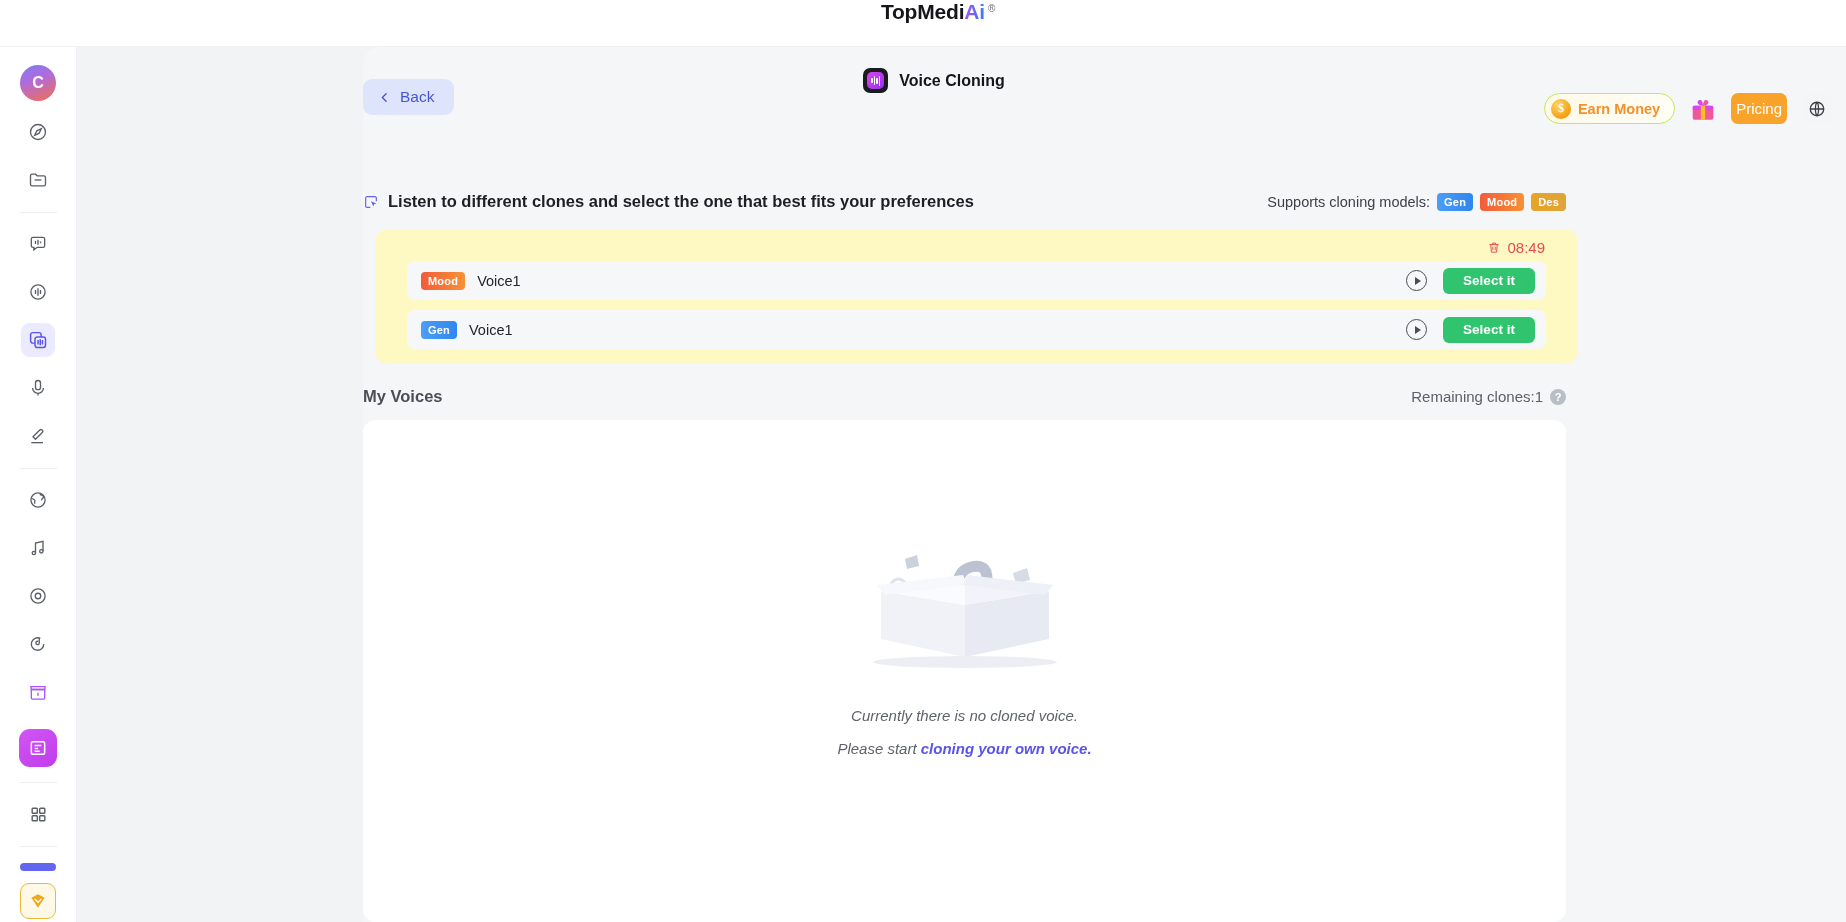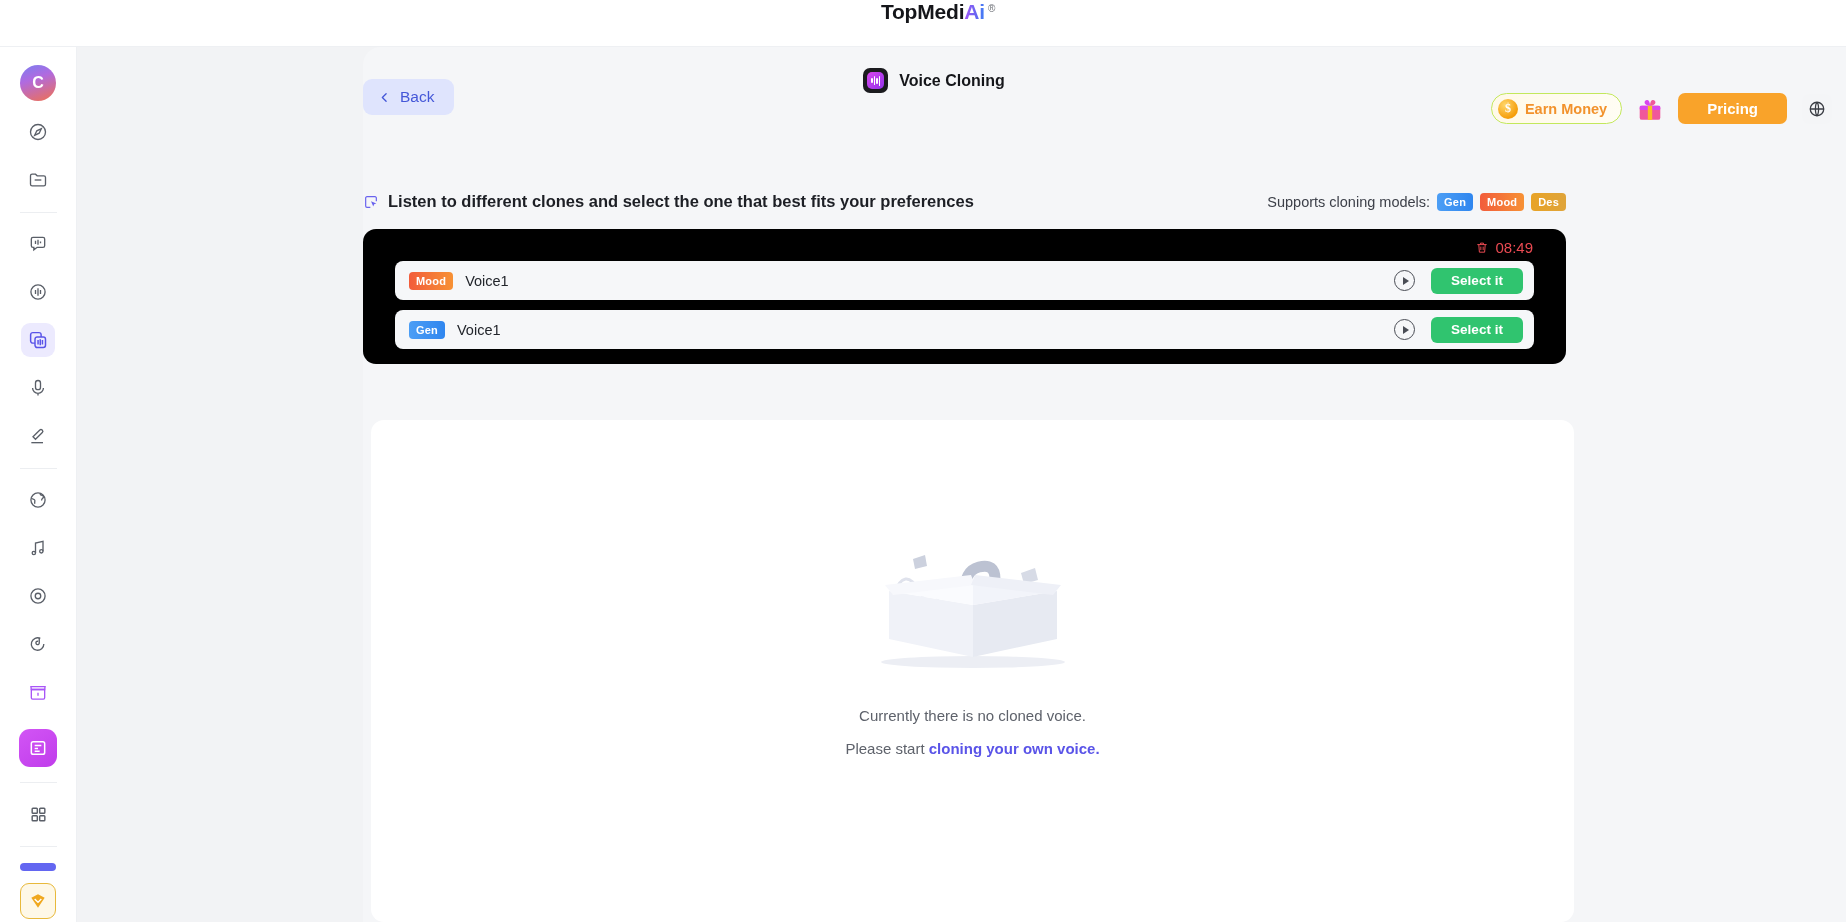--- a/index.html
+++ b/index.html
@@ -66,23 +66,23 @@
   .coin {
     width: 20px; height: 20px; border-radius: 50%;
     background: radial-gradient(circle at 35% 30%, #ffd66b, #f59e0b 70%);
     color:#fff; font-size: 12px; font-weight: 700;
     display:flex; align-items:center; justify-content:center;
     font-family: "Liberation Serif", serif;
   }
   .earn-money span { font-size: 14.5px; font-weight: 600; color: #f2922c; }
   .gift { width: 26px; height: 26px; cursor: pointer; }
   .pricing {
-    height: 31px; padding: 0 29px; border: none; border-radius: 7px;
+    height: 31px; padding: 0 5px; border: none; border-radius: 7px;
     background: #f9a32a; color: #fff;
-    font-size: 15px; font-weight: 700;
+    font-size: 15px; font-weight: 400;
     font-family: "Liberation Sans", sans-serif;
     cursor: pointer; display:flex; align-items:center;
   }
   .globe-btn {
     width: 30px; height: 30px; border-radius: 7px; background: #f4f5f7;
     display:flex; align-items:center; justify-content:center; cursor:pointer;
   }
 
   
   .sidebar {
@@ -162,23 +162,23 @@
   .tag {
     display:inline-flex; align-items:center; justify-content:center;
     height: 18px; padding: 0 7px; border-radius: 4px;
     font-size: 11px; font-weight: 700; color:#fff; letter-spacing:0.2px;
   }
   .tag.gen  { background: linear-gradient(90deg,#4c9ef5,#2f86ef); }
   .tag.mood { background: linear-gradient(90deg,#f25c3b,#f79135); }
   .tag.des  { background: linear-gradient(90deg,#e8a326,#dfa43a); }
 
   .clone-panel {
-    position: absolute; top: 182px; left: 0;
+    position: absolute; top: 182px; left: 12px;
     width: 1203px; height: 135px;
-    background: #000000; border-radius: 13px;
+    background: #fef9c3; border-radius: 13px;
   }
   .expire-row {
     display:flex; align-items:center; justify-content:flex-end; gap:6px;
     padding: 10px 33px 0 0;
     color: #ea4a52; font-size: 15px;
   }
   .voice-rows { padding: 5px 32px 0 32px; }
   .voice-row {
     display: flex; align-items: center;
     height: 39px; margin-bottom: 10px;
@@ -211,26 +211,27 @@
     margin-left: auto; display:flex; align-items:center; gap:7px;
     font-size: 15px; color: #5c6068;
   }
   .help-icon {
     width: 16px; height: 16px; border-radius: 50%; background: #b9bdc6;
     color: #fff; font-size: 11px; font-weight: 700;
     display:flex; align-items:center; justify-content:center; cursor: pointer;
   }
 
   .myvoices-panel {
-    position: absolute; top: 373px; left: 8px;
+    position: absolute; top: 373px; left: 0;
     width: 1203px; height: 502px;
     background: #ffffff; border-radius: 13px;
     display: flex; flex-direction: column;
     align-items: center; justify-content: center;
     padding-bottom: 50px;
+    font-style: italic;
   }
   .empty-illus { width: 240px; height: 150px; }
   .empty-line1 { font-size: 15px; color: #5e626b; margin-top: 22px; }
   .empty-line2 { font-size: 15px; color: #5e626b; margin-top: 16px; }
   .empty-link { color: #5a54e8; font-weight: 700; cursor: pointer; }
 </style>
 </head>
 <body>
 
 <div class="topbar">
@@ -452,20 +453,27 @@
             <span class="tag gen">Gen</span>
             <span class="voice-name">Voice1</span>
             <button class="play-btn">
                 <i></i>
               </button>
             <button class="select-btn">Select it</button>
           </div>
         </div>
       </div>
 
+      <div class="myvoices-head">
+        <span class="myvoices-title">My Voices</span>
+        <div class="remaining">
+          <span>Remaining clones:1</span>
+          <span class="help-icon">?</span>
+        </div>
+      </div>
 
       <div class="myvoices-panel">
         <svg class="empty-illus" viewBox="0 0 240 150">
           <ellipse cx="120" cy="127" rx="92" ry="6" fill="#eceef4"></ellipse>
           <path d="M40 60 Q52 30 66 56 T94 48" fill="none" stroke="#dfe2ec" stroke-width="3" stroke-linecap="round"></path>
           <path d="M112 62 q-2 -26 14 -30 q16 -4 16 12 q0 10 -10 10" fill="none" stroke="#bcc2d2" stroke-width="11" stroke-linecap="round"></path>
           <polygon points="60,24 72,20 74,31 62,34" fill="#ccd1de"></polygon>
           <polygon points="168,38 182,33 185,45 171,49" fill="#d7dbe6"></polygon>
           <polygon points="36,56 120,70 120,122 36,104" fill="#f0f2f8"></polygon>
           <polygon points="204,56 120,70 120,122 204,104" fill="#e7eaf2"></polygon>

